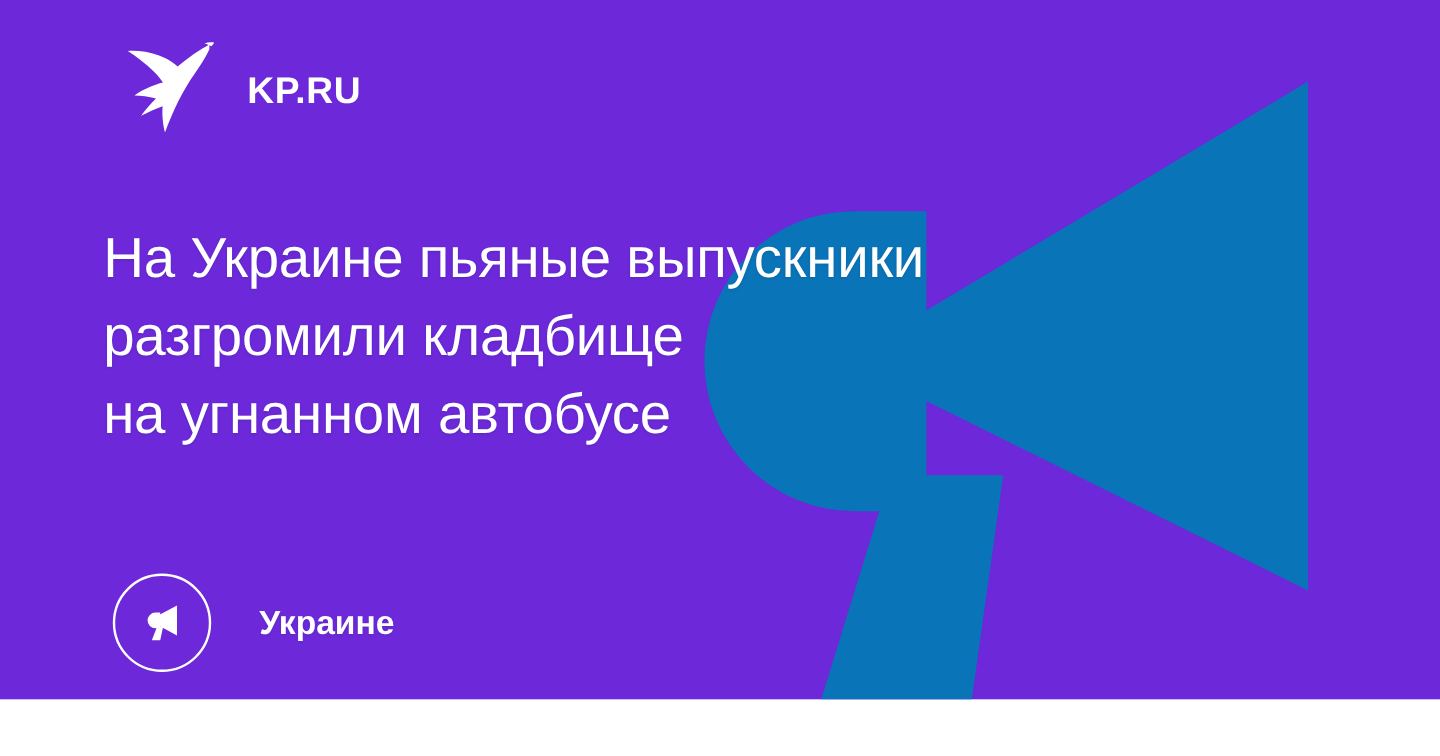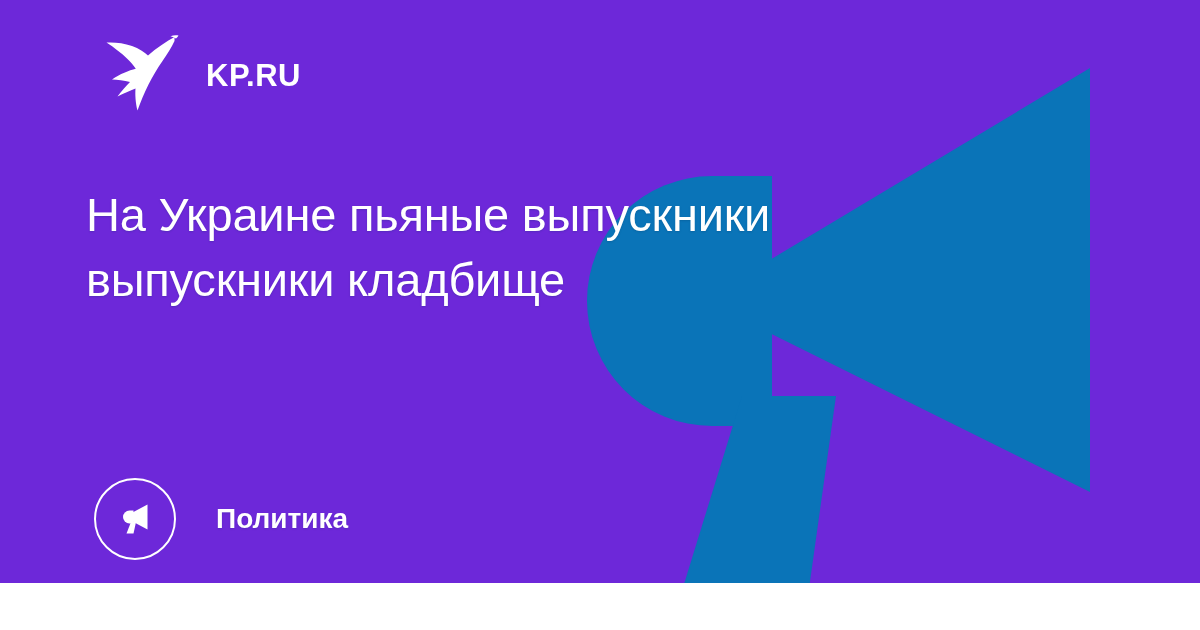--- a/index.html
+++ b/index.html
@@ -137,32 +137,33 @@
                  C63.0 20.5 67.5 13.5 70.5 7.0 Z"></path>
         <path fill="#ffffff" d="M74.5 1.5 C72.0 1.0 69.0 1.2 66.5 2.2 C68.5 2.8 70.5 3.6 72.0 4.6
                  C73.2 3.6 74.0 2.6 74.5 1.5 Z"></path>
       </svg>
     </span>
     <span class="logo-word">KP.RU</span>
   </div>
 
   <div class="headline">
     <span class="line">На Украине пьяные выпускники</span>
-    <span class="line">выпускники кладбище</span>
+    <span class="line">разгромили кладбище</span>
+    <span class="line">на угнанном автобусе</span>
   </div>
 
   <div class="category">
     <span class="category-circle">
       <span>
         <svg viewBox="0 0 40 40" xmlns="http://www.w3.org/2000/svg" aria-hidden="true">
 
           <path fill="#ffffff" d="M32.5 5.5 L32.5 30.5 L17.5 22.5 L17.5 13.5 Z"></path>
 
           <path fill="#ffffff" d="M14.5 11.5 h4 v13 h-4 a6.5 6.5 0 0 1 0 -13 Z"></path>
 
           <path fill="#ffffff" d="M16.0 23.0 L21.0 23.0 L18.5 34.5 L11.5 34.5 Z"></path>
         </svg>
       </span>
     </span>
-    <span class="category-label">Политика</span>
+    <span class="category-label">Украине</span>
   </div>
 
 </div>
 
 </body></html>

